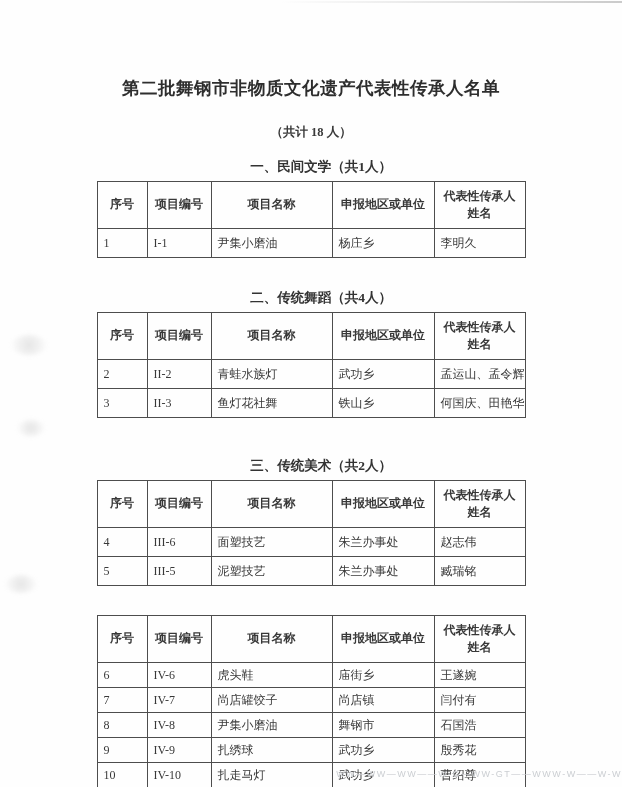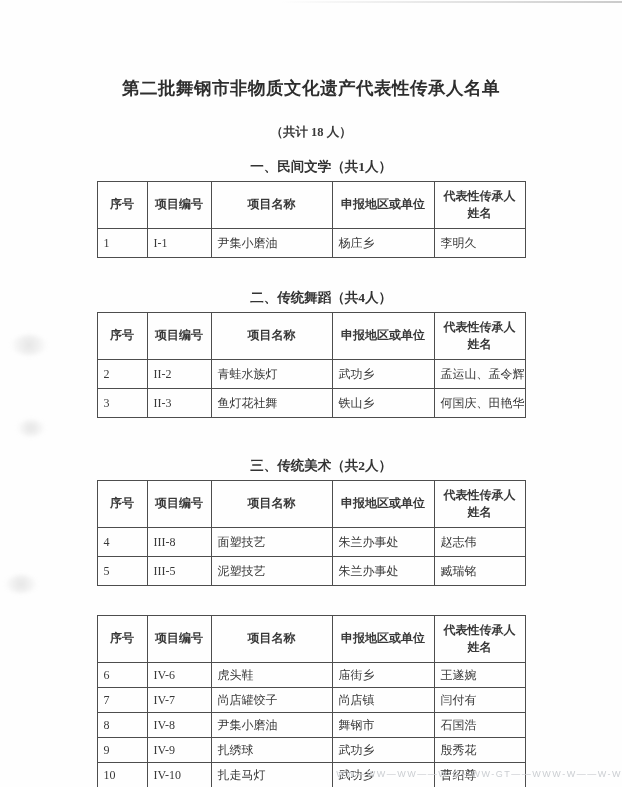--- a/index.html
+++ b/index.html
@@ -208,21 +208,21 @@
               <th>项目编号</th>
               <th>项目名称</th>
               <th>申报地区或单位</th>
               <th>代表性传承人
 姓名</th>
             </tr>
           </thead>
       <tbody>
             <tr>
               <td>4</td>
-              <td>III-8</td>
+              <td>III-6</td>
               <td>面塑技艺</td>
               <td>朱兰办事处</td>
               <td>赵志伟</td>
             </tr>
             <tr>
               <td>5</td>
               <td>III-5</td>
               <td>泥塑技艺</td>
               <td>朱兰办事处</td>
               <td>臧瑞铭</td>

